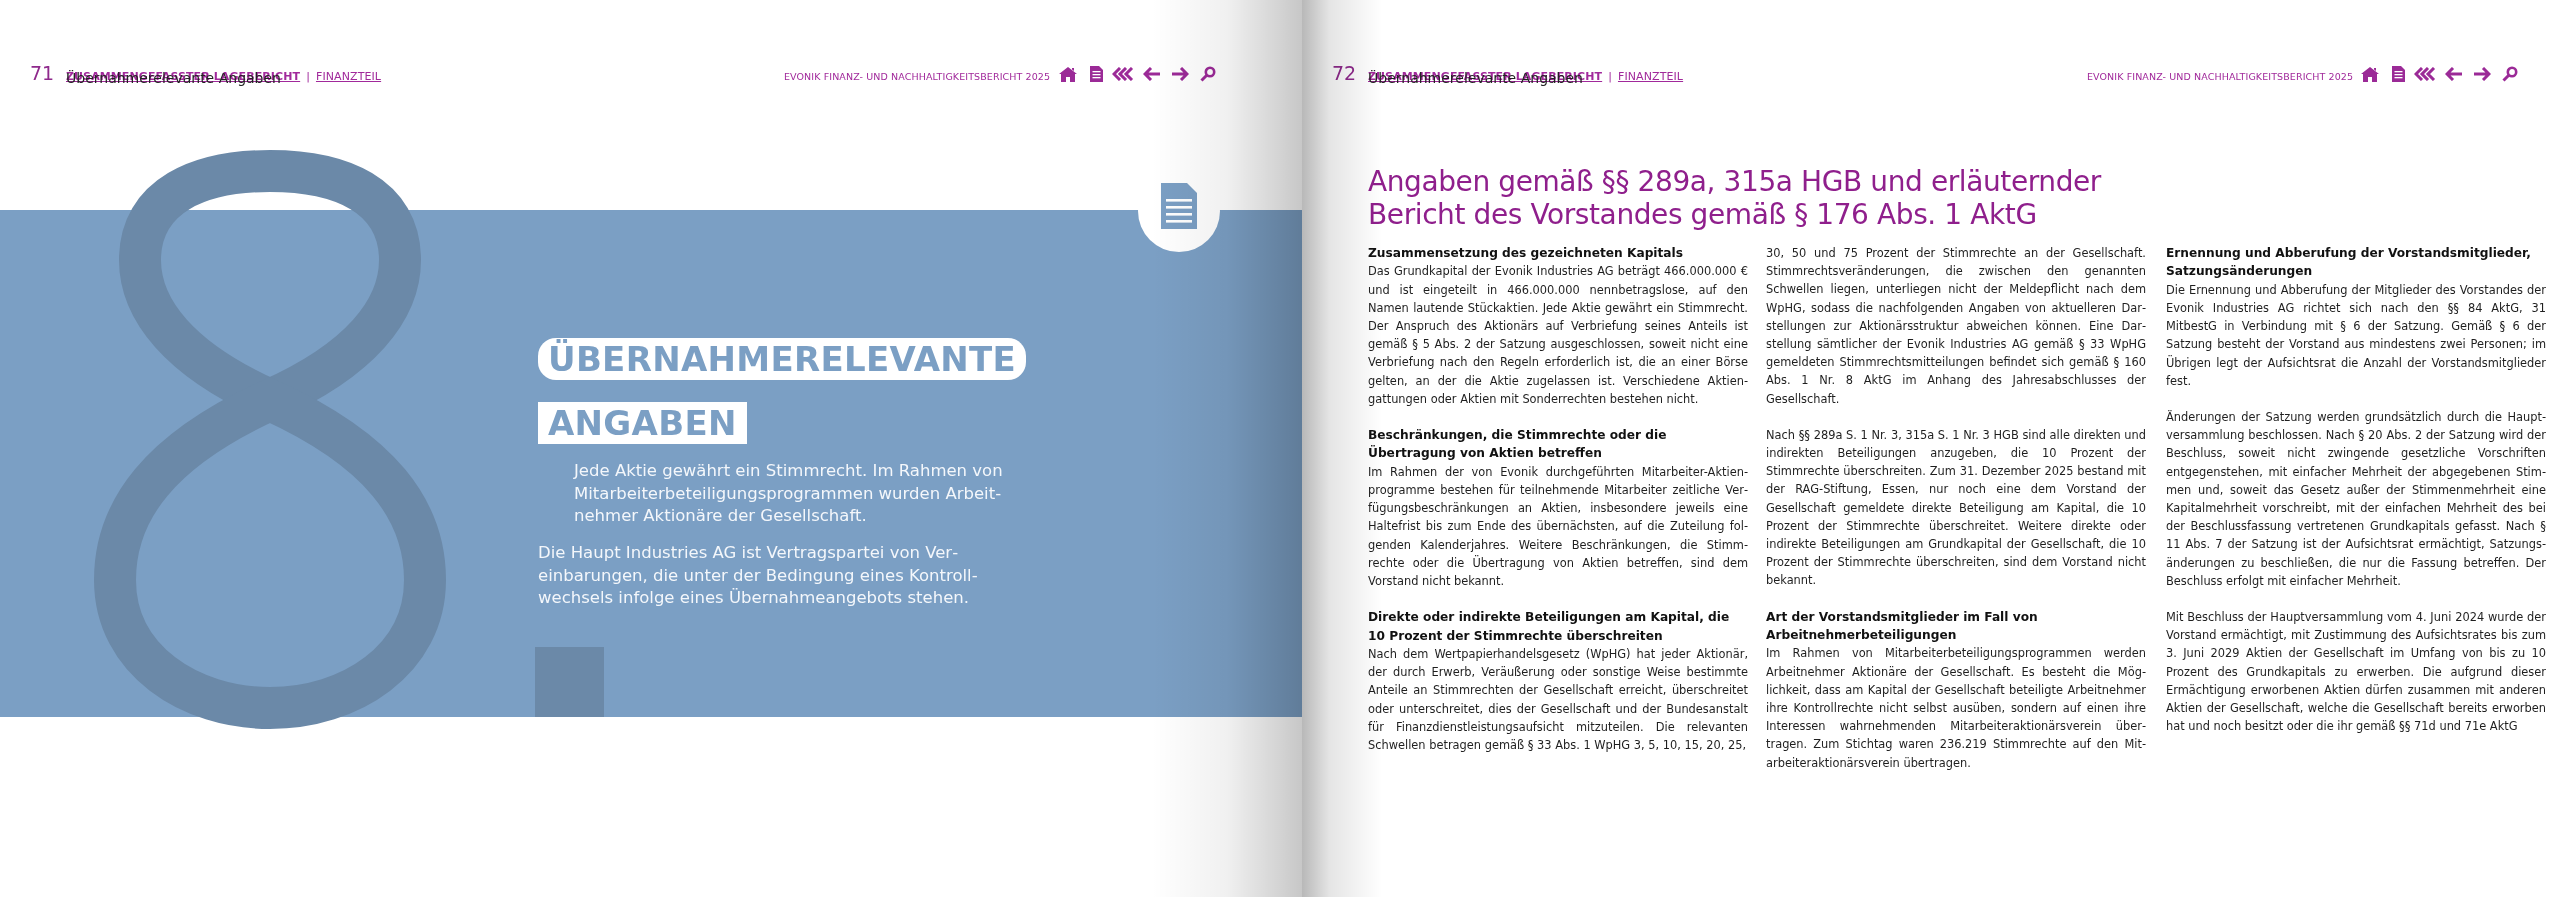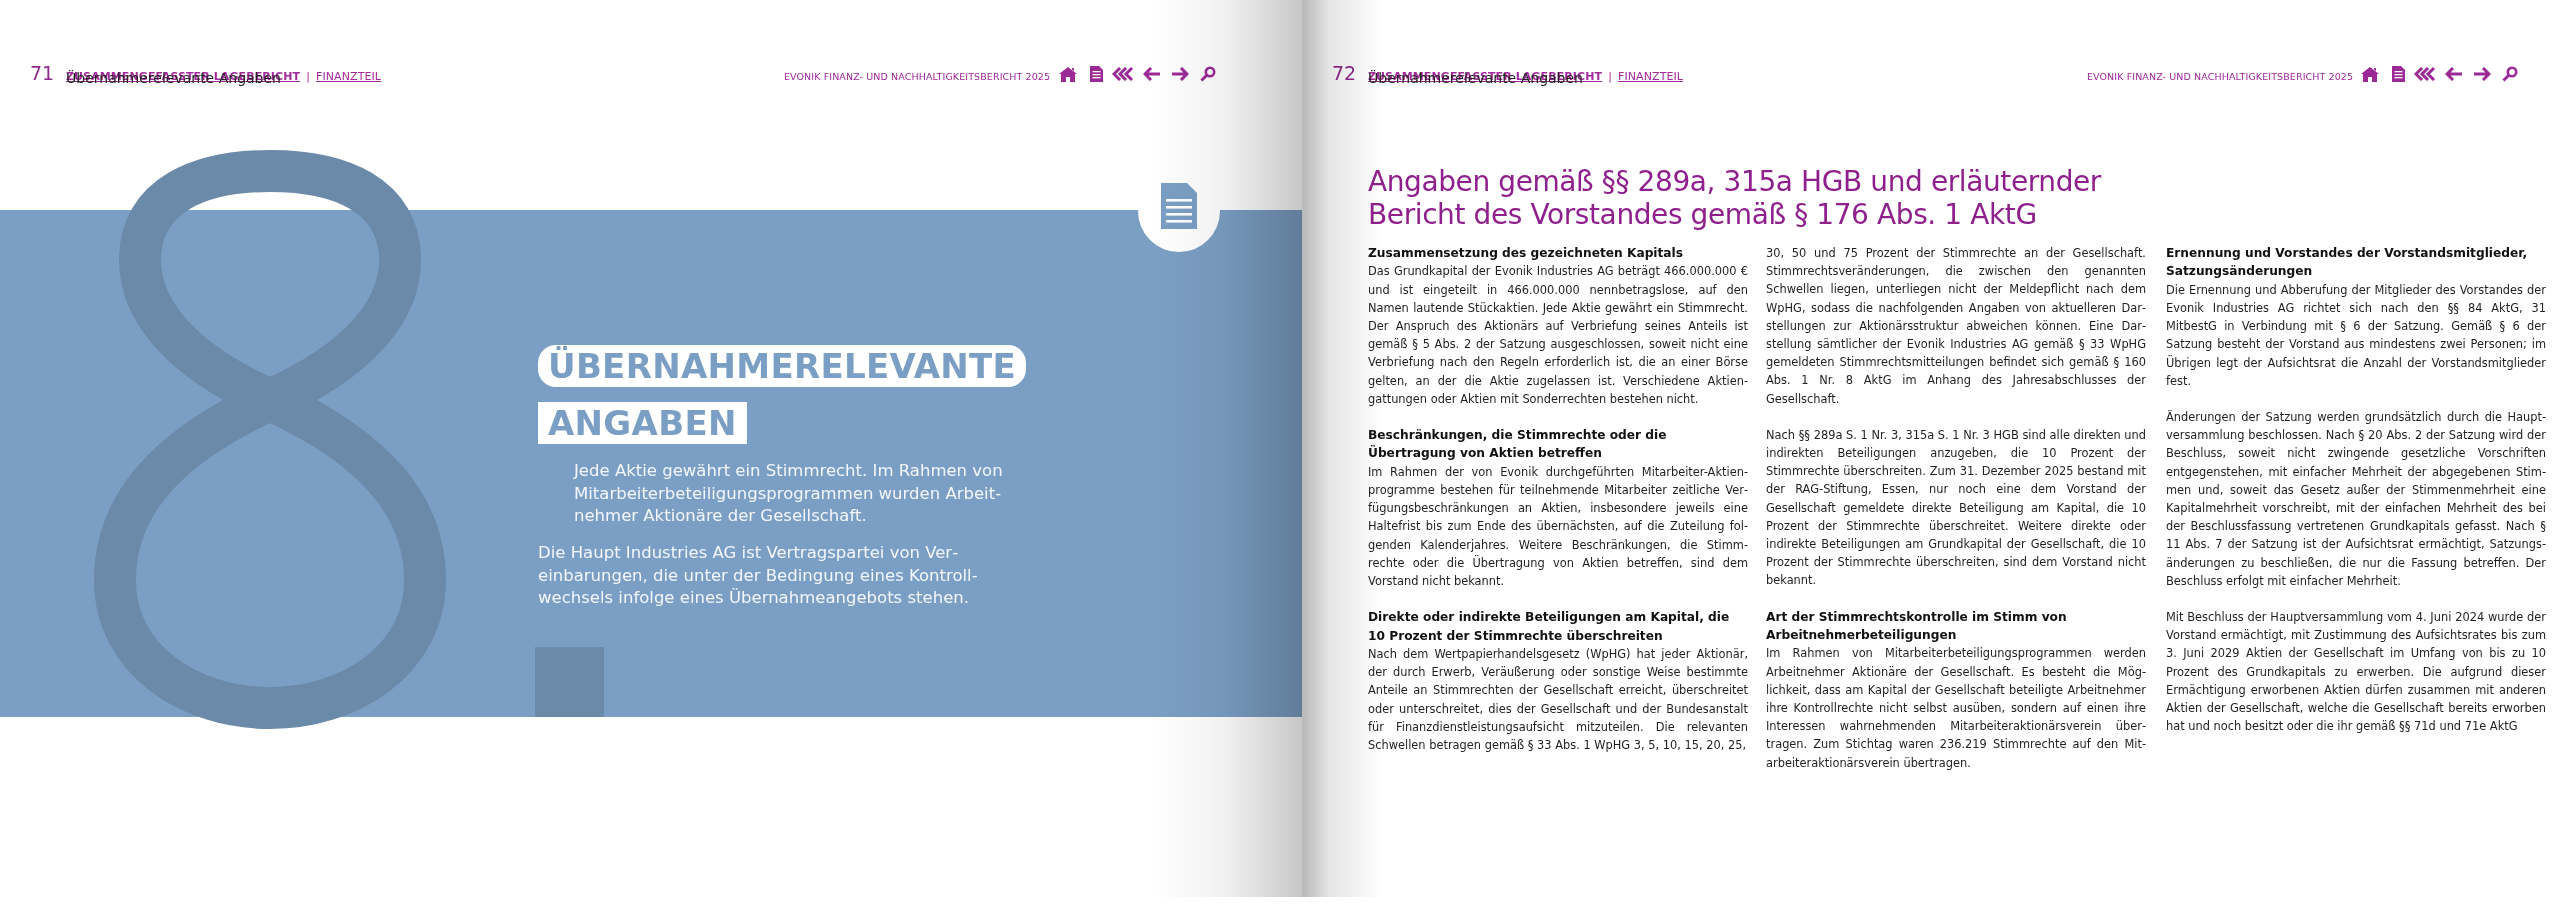--- a/index.html
+++ b/index.html
@@ -22,21 +22,21 @@
   .nav-btn { width:28px; height:22px; display:flex; align-items:center; justify-content:center; cursor:pointer; }
   .nav-btn svg { display:block; }
 
   
   #band { position:absolute; left:0; top:210px; width:1302px; height:507px; background:#7b9fc4; }
   #big-eight { position:absolute; left:60px; top:150px; width:420px; height:580px; }
   #big-dot { position:absolute; left:535px; top:647px; width:69px; height:70px; background:#6b89a8; }
   #doc-tab { position:absolute; left:1138px; top:170px; width:82px; height:82px; border-radius:50%; background:#ffffff; }
   #doc-tab svg { position:absolute; left:23px; top:13px; }
   .kicker { position:absolute; left:538px; background:#fff; color:#7b9fc4; font-family:"DejaVu Sans", sans-serif; font-weight:bold; font-size:34px; line-height:42px; padding:0 10px; letter-spacing:0.3px; white-space:nowrap; }
-  #kicker1 { top:345px;border-radius:18px; }
+  #kicker1 { top:338px;border-radius:18px; }
   #kicker2 { top:402px; }
   .intro { position:absolute; left:538px; width:470px; color:#f4f7fb; font-size:16.5px; line-height:22.5px; }
   #intro1 { top:460px;margin-left:36px; }
   #intro2 { top:542px; }
 
   
   #main-title { position:absolute; left:66px; top:146px; width:800px; font-family:"DejaVu Sans", sans-serif; font-size:28px; line-height:33px; color:#8f1f8c; font-weight:normal; letter-spacing:-0.4px; }
   .col { position:absolute; top:244px; width:380px; font-size:11.4px; line-height:18.2px; color:#1f1f1f; }
   #col1 { left:66px; }
   #col2 { left:464px; }
@@ -173,23 +173,23 @@
     <p>Das Grundkapital der Evonik Industries AG beträgt 466.000.000 € und ist eingeteilt in 466.000.000 nennbetragslose, auf den Namen lautende Stückaktien. Jede Aktie gewährt ein Stimm­recht. Der Anspruch des Aktionärs auf Verbriefung seines Anteils ist gemäß § 5 Abs. 2 der Satzung ausgeschlossen, soweit nicht eine Verbriefung nach den Regeln erforderlich ist, die an einer Börse gelten, an der die Aktie zugelassen ist. Verschiedene Aktien­gattungen oder Aktien mit Sonderrechten bestehen nicht.</p>
     <h3>Beschränkungen, die Stimmrechte oder die Übertragung von Aktien betreffen</h3>
     <p>Im Rahmen der von Evonik durchgeführten Mitarbeiter-Aktien­programme bestehen für teilnehmende Mitarbeiter zeitliche Ver­fügungsbeschränkungen an Aktien, insbesondere jeweils eine Haltefrist bis zum Ende des übernächsten, auf die Zuteilung fol­genden Kalenderjahres. Weitere Beschränkungen, die Stimm­rechte oder die Übertragung von Aktien betreffen, sind dem Vorstand nicht bekannt.</p>
     <h3>Direkte oder indirekte Beteiligungen am Kapital, die 10 Prozent der Stimmrechte überschreiten</h3>
     <p>Nach dem Wertpapierhandelsgesetz (WpHG) hat jeder Aktionär, der durch Erwerb, Veräußerung oder sonstige Weise bestimmte Anteile an Stimmrechten der Gesellschaft erreicht, überschreitet oder unterschreitet, dies der Gesellschaft und der Bundesanstalt für Finanzdienstleistungsaufsicht mitzuteilen. Die relevanten Schwellen betragen gemäß § 33 Abs. 1 WpHG 3, 5, 10, 15, 20, 25,</p>
   </div>
 
   <div class="col" id="col2">
     <p>30, 50 und 75 Prozent der Stimmrechte an der Gesellschaft. Stimmrechtsveränderungen, die zwischen den genannten Schwellen liegen, unterliegen nicht der Meldepflicht nach dem WpHG, sodass die nachfolgenden Angaben von aktuelleren Dar­stellungen zur Aktionärsstruktur abweichen können. Eine Dar­stellung sämtlicher der Evonik Industries AG gemäß § 33 WpHG gemeldeten Stimmrechtsmitteilungen befindet sich gemäß § 160 Abs. 1 Nr. 8 AktG im Anhang des Jahresabschlusses der Gesellschaft.</p>
     <p>Nach §§ 289a S. 1 Nr. 3, 315a S. 1 Nr. 3 HGB sind alle direkten und indirekten Beteiligungen anzugeben, die 10 Prozent der Stimmrechte überschreiten. Zum 31. Dezember 2025 bestand mit der RAG-Stiftung, Essen, nur noch eine dem Vorstand der Gesellschaft gemeldete direkte Beteiligung am Kapital, die 10 Prozent der Stimmrechte überschreitet. Weitere direkte oder indirekte Beteiligungen am Grundkapital der Gesellschaft, die 10 Prozent der Stimmrechte überschreiten, sind dem Vorstand nicht bekannt.</p>
-    <h3>Art der Stimmrechtskontrolle im Stimm von Arbeitnehmerbeteiligungen</h3>
+    <h3>Art der Vorstandsmitglieder im Fall von Arbeitnehmerbeteiligungen</h3>
     <p>Im Rahmen von Mitarbeiterbeteiligungsprogrammen werden Arbeitnehmer Aktionäre der Gesellschaft. Es besteht die Mög­lichkeit, dass am Kapital der Gesellschaft beteiligte Arbeitnehmer ihre Kontrollrechte nicht selbst ausüben, sondern auf einen ihre Interessen wahrnehmenden Mitarbeiteraktionärsverein über­tragen. Zum Stichtag waren 236.219 Stimmrechte auf den Mit­arbeiteraktionärsverein übertragen.</p>
   </div>
 
   <div class="col" id="col3">
-    <h3>Ernennung und Vorstandes der Vorstandsmitglieder, Satzungsänderungen</h3>
+    <h3>Ernennung und Abberufung der Vorstandsmitglieder, Satzungsänderungen</h3>
     <p>Die Ernennung und Abberufung der Mitglieder des Vorstandes der Evonik Industries AG richtet sich nach den §§ 84 AktG, 31 MitbestG in Verbindung mit § 6 der Satzung. Gemäß § 6 der Satzung besteht der Vorstand aus mindestens zwei Personen; im Übrigen legt der Aufsichtsrat die Anzahl der Vorstandsmitglieder fest.</p>
     <p>Änderungen der Satzung werden grundsätzlich durch die Haupt­versammlung beschlossen. Nach § 20 Abs. 2 der Satzung wird der Beschluss, soweit nicht zwingende gesetzliche Vorschriften entgegenstehen, mit einfacher Mehrheit der abgegebenen Stim­men und, soweit das Gesetz außer der Stimmenmehrheit eine Kapitalmehrheit vorschreibt, mit der einfachen Mehrheit des bei der Beschlussfassung vertretenen Grundkapitals gefasst. Nach § 11 Abs. 7 der Satzung ist der Aufsichtsrat ermächtigt, Satzungs­änderungen zu beschließen, die nur die Fassung betreffen. Der Beschluss erfolgt mit einfacher Mehrheit.</p>
     <p>Mit Beschluss der Hauptversammlung vom 4. Juni 2024 wurde der Vorstand ermächtigt, mit Zustimmung des Aufsichtsrates bis zum 3. Juni 2029 Aktien der Gesellschaft im Umfang von bis zu 10 Prozent des Grundkapitals zu erwerben. Die aufgrund dieser Ermächtigung erworbenen Aktien dürfen zusammen mit anderen Aktien der Gesellschaft, welche die Gesellschaft bereits erworben hat und noch besitzt oder die ihr gemäß §§ 71d und 71e AktG</p>
   </div>
 </div>
 
 </body></html>

